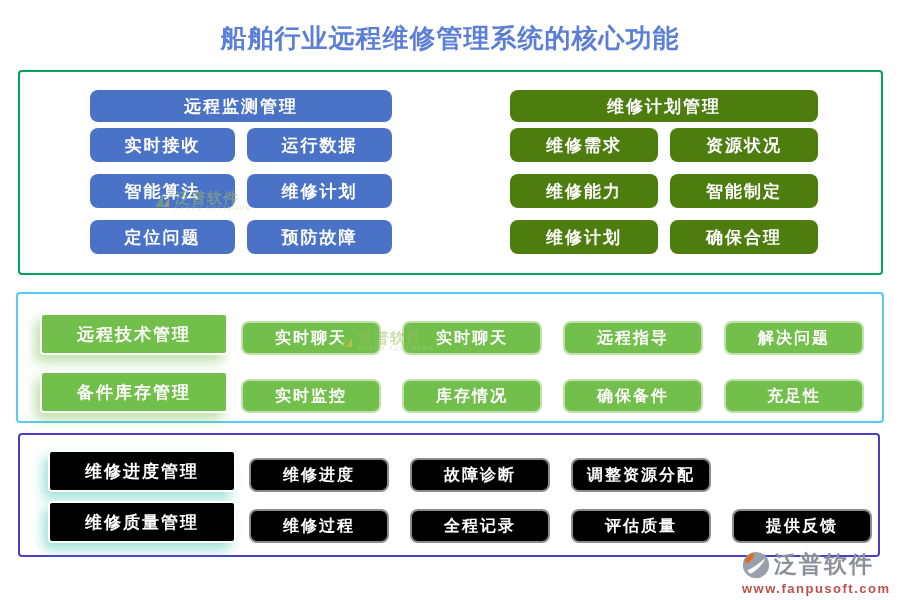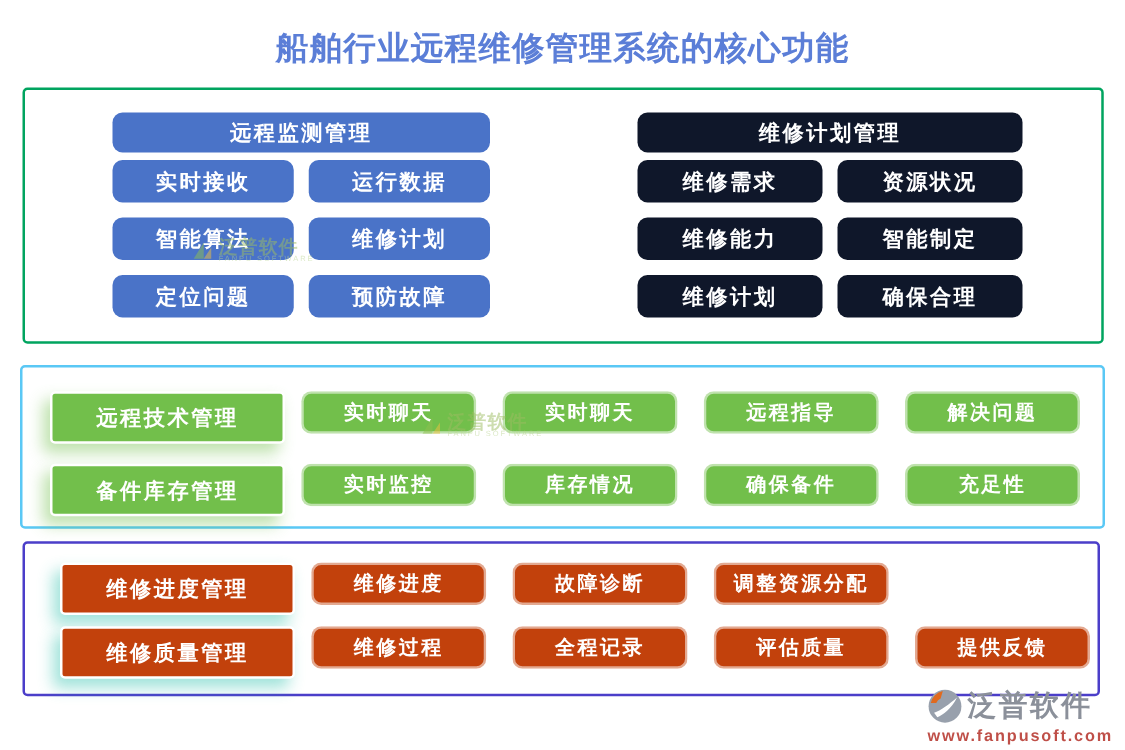--- a/index.html
+++ b/index.html
@@ -25,25 +25,25 @@
   .btn {
     display:flex; align-items:center; justify-content:center;
     color:#ffffff; font-weight:bold; font-size:17px; letter-spacing:2px;
     border-radius:8px; white-space:nowrap;
   }
   .hdr { height:32px; margin-bottom:6px; }
   .grid2 { display:grid; grid-template-columns:1fr 1fr; column-gap:18px; row-gap:16px; margin-top:6px;gap:12px; }
   .grid2 .btn { height:34px; }
 
   .blue   { background:#4a73c8; }
-  .yellow { background:#0f172a; }
+  .yellow { background:#4d7c0f; }
   .green  { background:#72bf4b; }
-  .teal   { background:#c2410c; }
+  .teal   { background:#000000; }
 
-  .srow { position:absolute; display:flex; align-items:flex-start; }
+  .srow { position:absolute; display:flex; align-items:flex-end; }
   .label-btn {
     width:188px; height:42px; border-radius:4px;
     border:2px solid #ffffff; font-size:17px;
   }
   .green.label-btn { box-shadow:-5px 7px 12px rgba(114,191,75,0.45); }
   .teal.label-btn  { box-shadow:-5px 7px 12px rgba(47,192,173,0.45); }
   .sm { width:140px; height:34px; font-size:16px; border:2px solid rgba(255,255,255,0.55); }
   .label-btn + .sm { margin-left:13px; }
   .sm + .sm { margin-left:21px; }
 

